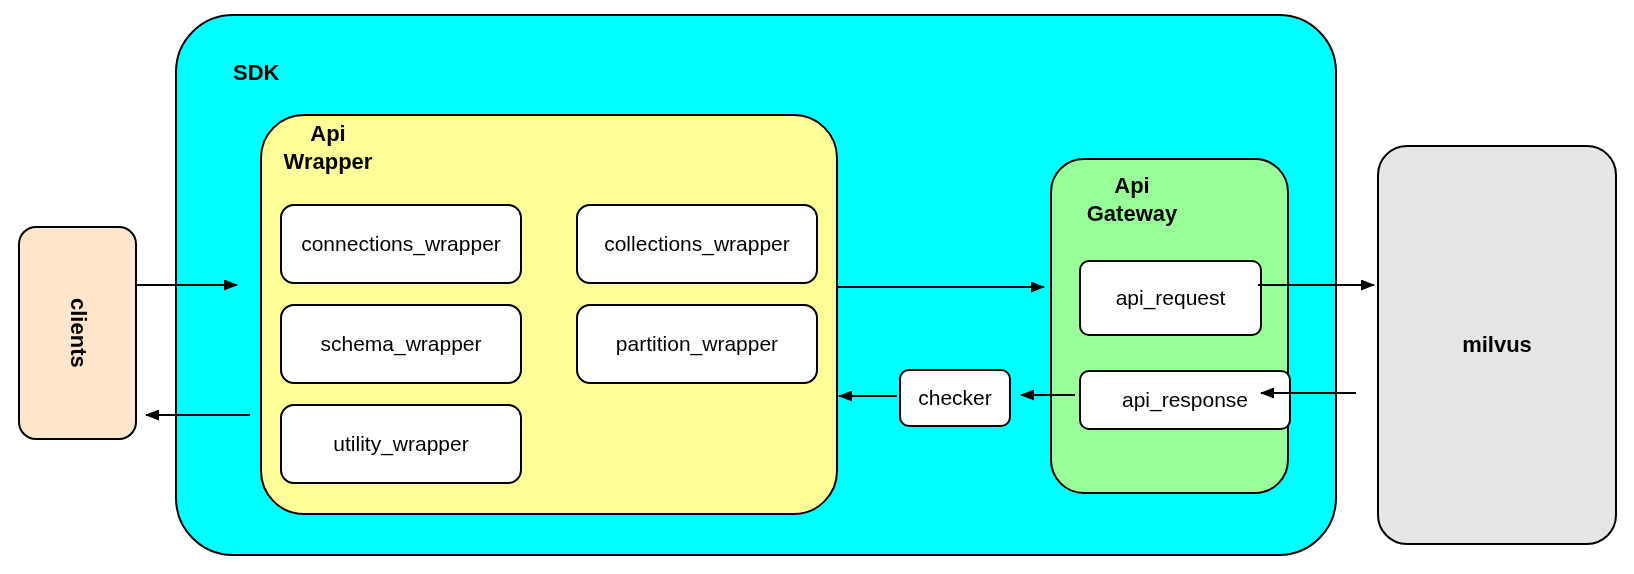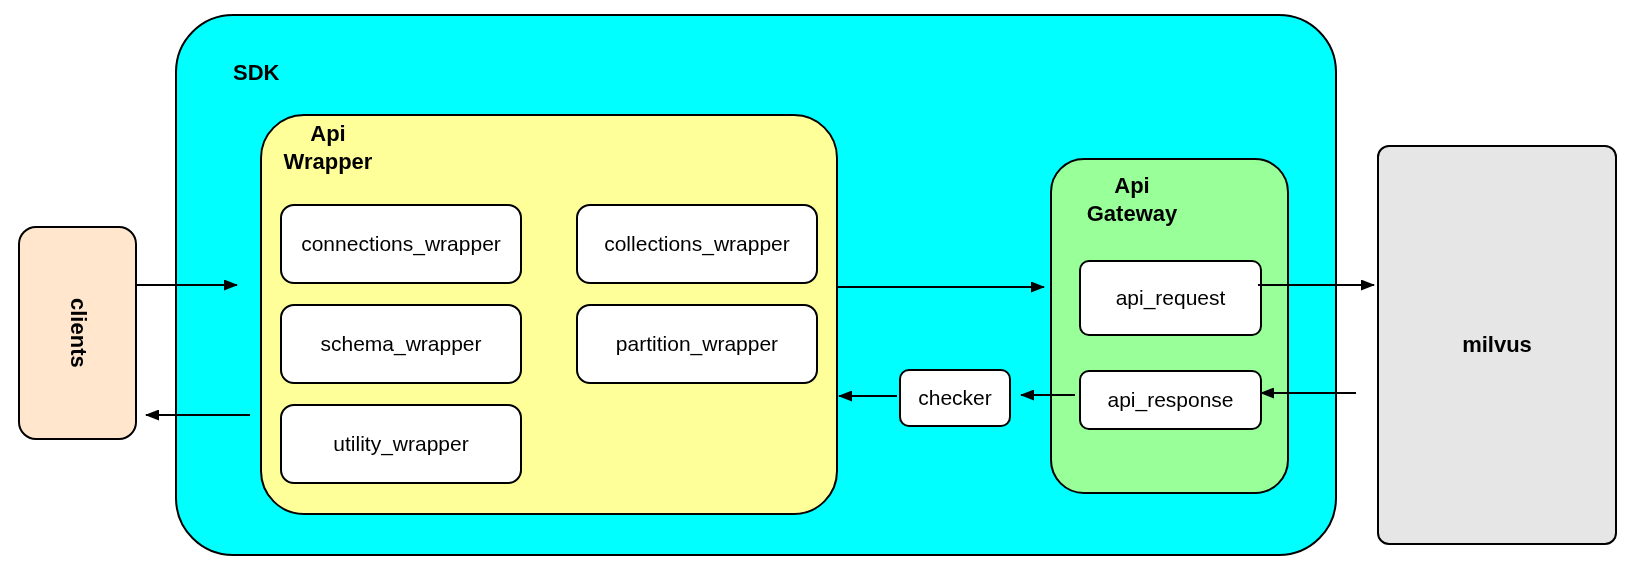--- a/index.html
+++ b/index.html
@@ -67,27 +67,27 @@
   }
 
   
   .gateway{
     left:873px;top:142px;width:239px;height:336px;
     background:var(--gateway-fill,#99ff99);
     border-radius:34px;
   }
   .gateway-label{left:22px;top:12px;width:116px;}
   .api-request{position:absolute;left:27px;top:100px;width:183px;height:76px;border-radius:10px;}
-  .api-response{position:absolute;left:27px;top:210px;width:183px;height:60px;border-radius:10px;}
+  .api-response{position:absolute;left:27px;top:210px;width:212px;height:60px;border-radius:10px;}
 
   
   .milvus{
     left:1377px;top:145px;width:240px;height:400px;
     background:var(--milvus-fill,#e6e6e6);
-    border-radius:12px;
+    border-radius:30px;
     display:flex;align-items:center;justify-content:center;
   }
 
   .arrows{position:absolute;left:0;top:0;width:1634px;height:574px;pointer-events:none;}
   .arrows line{stroke:var(--node-border,#000);stroke-width:2;}
 </style>
 </head>
 <body>
 
 <div class="canvas">

